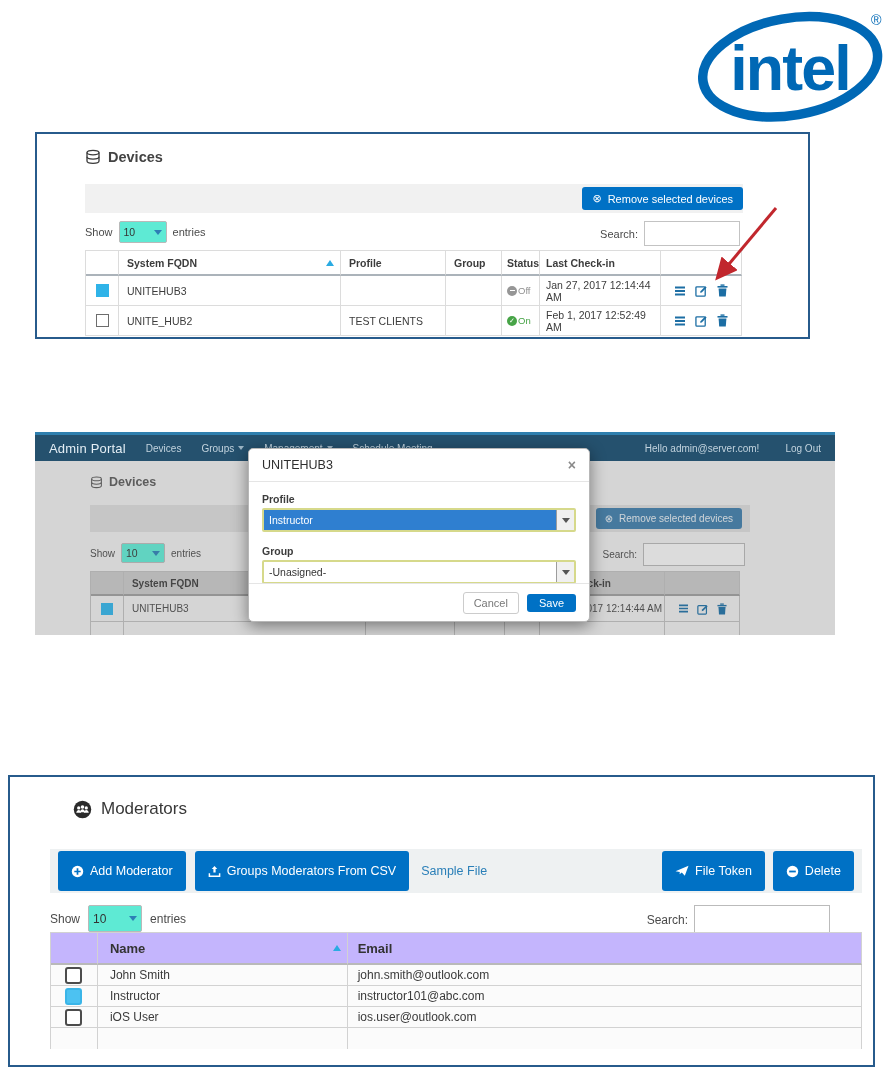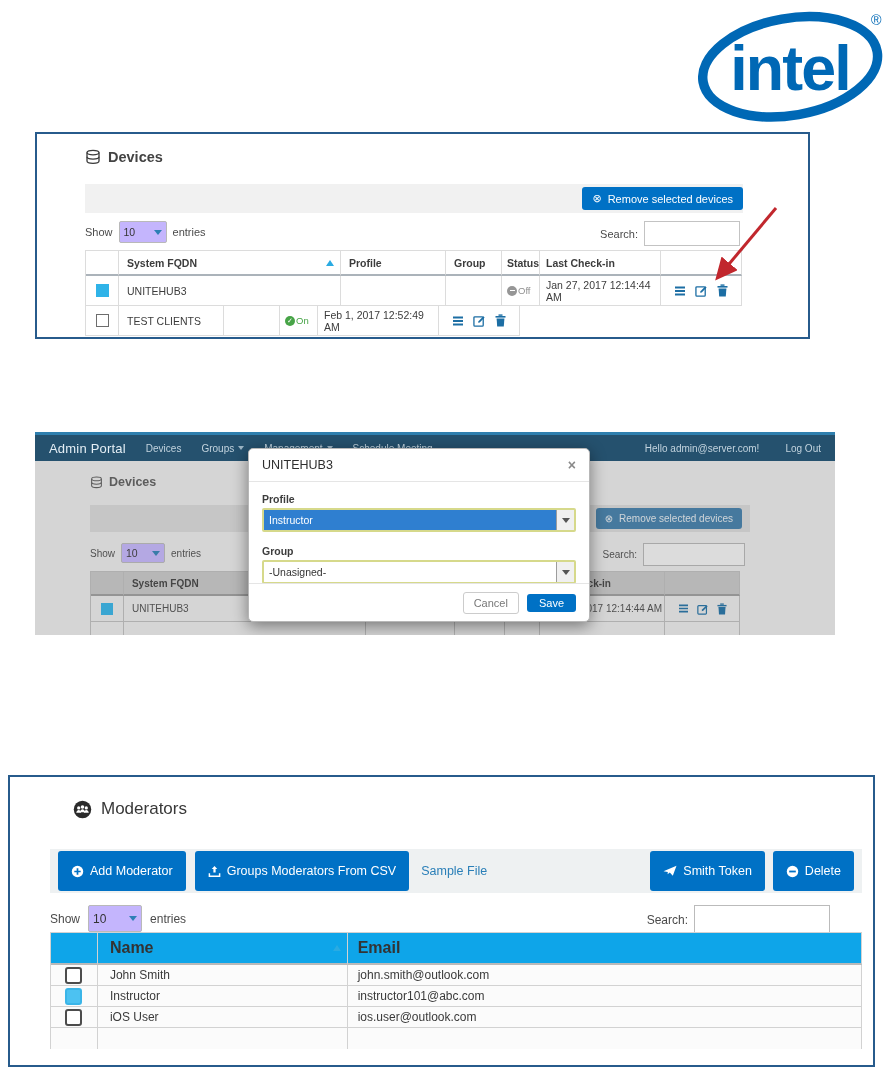--- a/index.html
+++ b/index.html
@@ -23,21 +23,21 @@
 
   
   #devices-panel{left:35px;top:132px;width:775px;height:207px;}
   #dv-title{left:48px;top:15px;display:flex;align-items:center;gap:7px;
             font-size:14.5px;font-weight:bold;color:#434343;}
   #dv-toolbar{left:48px;top:50px;width:658px;height:29px;background:#f1f1f1;}
   #dv-remove{position:absolute;right:0;top:3px;height:23px;padding:0 10px;font-size:11px;}
   #dv-showrow{left:48px;top:87px;width:658px;height:24px;}
   .lenmenu{display:inline-flex;align-items:center;gap:6px;font-size:11px;color:#4a4a4a;}
   .mini-select{display:inline-flex;align-items:center;justify-content:space-between;
-               border:1px solid #b9b9b9;background:#c4b5fd;border-radius:2px;
+               border:1px solid #b9b9b9;background:#5eead4;border-radius:2px;
                width:38px;height:20px;padding:0 4px;font-size:10.5px;color:#333;}
   .sel-caret{width:0;height:0;border-left:4px solid transparent;border-right:4px solid transparent;
              border-top:5px solid #2d7fb5;}
   .searchbox{position:absolute;display:flex;align-items:center;gap:6px;font-size:11px;color:#4a4a4a;}
   #dv-search{right:3px;top:0;}
   #dv-search input{width:90px;height:21px;border:1px solid #c3c3c3;background:#fff;outline:none;}
 
   
   .dtable{position:absolute;border-left:1px solid #dcdcdc;border-top:1px solid #dcdcdc;box-sizing:border-box;}
   .trow{display:flex;}
@@ -145,21 +145,21 @@
   .md-btn{height:40px;padding:0 13px;font-size:12.5px;}
   #md-sample{font-size:12.5px;color:#2a7fb8;cursor:pointer;margin-left:3px;}
   #md-right{margin-left:auto;display:flex;gap:8px;}
   #md-showrow{left:40px;top:128px;width:812px;height:28px;}
   #md-showrow .lenmenu{font-size:12px;gap:8px;}
   .mini-select.lg{width:44px;height:25px;font-size:12px;}
   #md-search{right:32px;top:0;font-size:12px;}
   #md-search input{width:130px;height:26px;border:1px solid #bbb;background:#fff;outline:none;}
   #md-table{left:40px;top:155px;width:812px;font-size:12px;color:#3a3a3a;border-color:#d2d2d2;}
   #md-table .tcell{border-color:#d2d2d2;background:#fbfbfb;}
-  #md-table .thead .tcell{background:#0ea5e9;border-bottom:2px solid #b9b9b9;font-size:16px;color:#333;gap:29px;}
+  #md-table .thead .tcell{background:#c4b5fd;border-bottom:2px solid #b9b9b9;font-size:13px;color:#333;gap:29px;}
   #md-table .thead.trow{height:32px;}
   #md-table .trow{height:21px;}
   .t3c0{width:47px;justify-content:center;padding-left:0;}
   .t3c1{width:250px;padding-left:12px;}
   .t3c2{width:515px;padding-left:10px;}
   .cb.lg{width:17px;height:17px;border:2px solid #4c4c4c;border-radius:3px;}
   .cb.lg.checked{background:#4cc2f1;border-color:#3ab5e8;}
   #md-table .sort-asc{border-bottom-color:#2aabe2;}
   .partial .tcell{border-bottom:none;}
 </style>
@@ -261,20 +261,21 @@
               <path d="M1.6 4.4h7.8l-.6 8.2H2.2z" fill="#1c6ea4"></path>
             </svg>
         </span>
       </div>
     </div>
 
     <div class="trow">
       <div class="tcell t1c0">
           <span class="cb"></span>
         </div>
+      <div class="tcell t1c1">UNITE_HUB2</div>
       <div class="tcell t1c2">TEST CLIENTS</div>
       <div class="tcell t1c3"></div>
       <div class="tcell t1c4">
         <span class="status st-on">
           <span class="st-ic">✓</span>
           <span>On</span>
         </span>
       </div>
       <div class="tcell t1c5">Feb 1, 2017 12:52:49 AM</div>
       <div class="tcell t1c6">
@@ -493,21 +494,21 @@
       <span>Groups Moderators From CSV</span>
     </button>
     <span id="md-sample">Sample File</span>
     <span id="md-right">
       <button class="btn md-btn">
         <span class="ig">
           <svg width="14" height="12" viewBox="0 0 14 12">
               <path d="M0.5 6.2L13.5 0.8 9.8 10.8 6.8 7.4 4.6 9.2 4.8 6.9z" fill="#fff"></path>
             </svg>
         </span>
-        <span>Smith Token</span>
+        <span>File Token</span>
       </button>
       <button class="btn md-btn">
         <span class="ig">
           <svg width="13" height="13" viewBox="0 0 13 13">
               <circle cx="6.5" cy="6.5" r="5.7" fill="#fff"></circle>
               <rect x="3.2" y="5.6" width="6.6" height="1.8" fill="#0071c5"></rect>
             </svg>
         </span>
         <span>Delete</span>
       </button>

